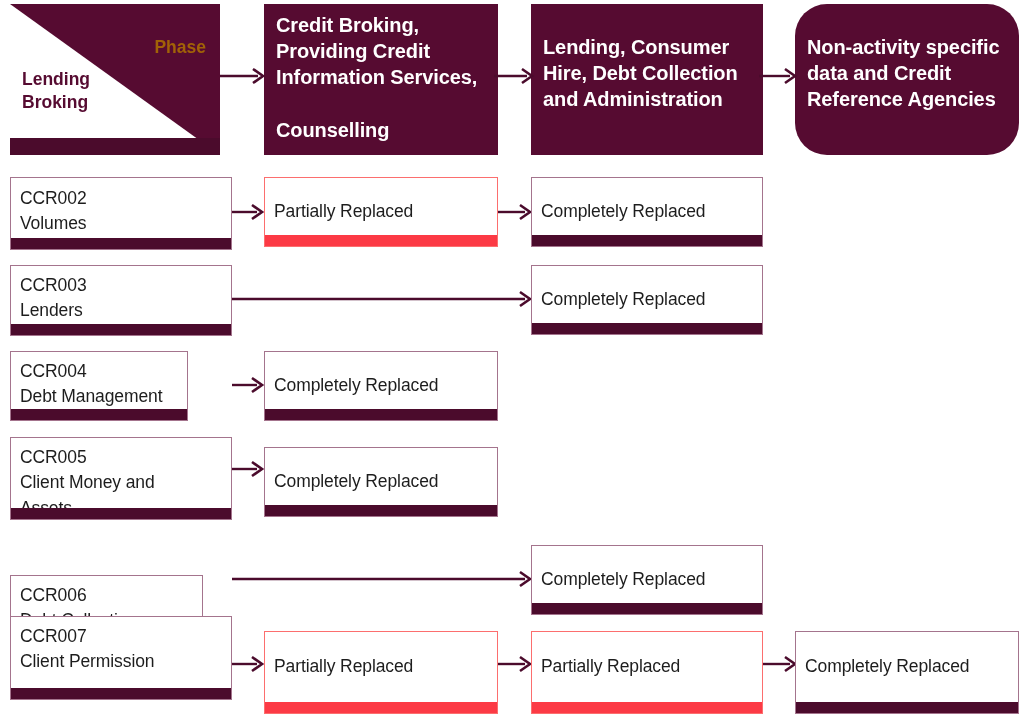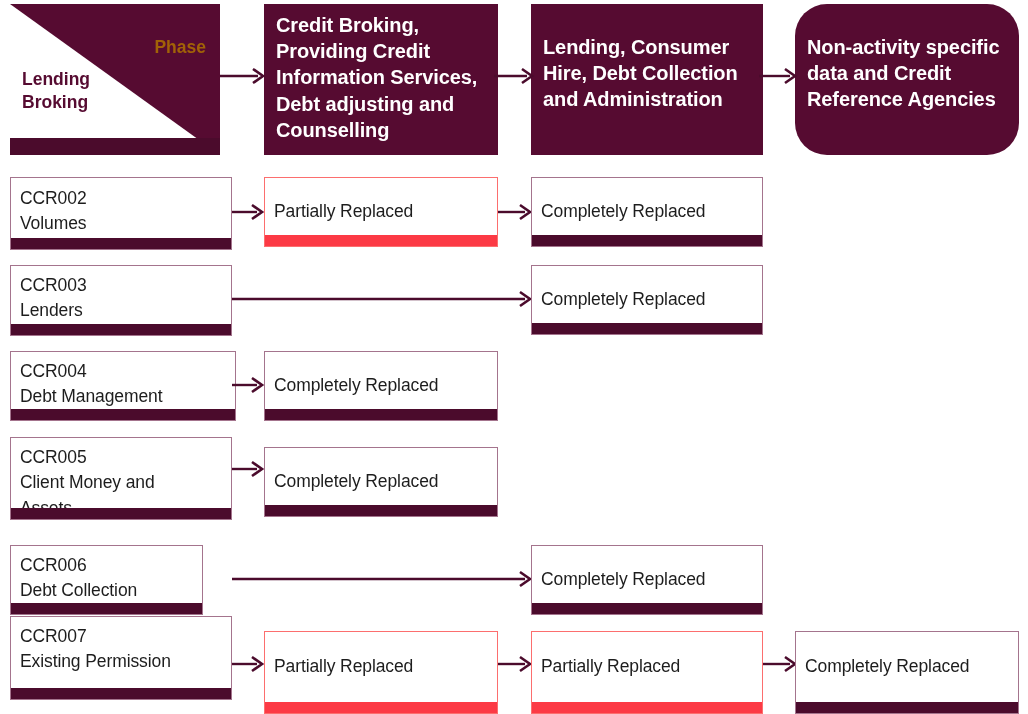--- a/index.html
+++ b/index.html
@@ -102,21 +102,21 @@
   <span class="lbl existing">
     <span>Lending</span><br>
     <span>Broking</span>
   </span>
 </div>
 
 <div class="abs hdr" style="left:264px; top:4px; width:234px; height:151px;">
   <span>Credit Broking,</span><br>
   <span>Providing Credit</span><br>
   <span>Information Services,</span><br>
-  <span>Debt adjusting and</span><br>
+  <br>
   <span>Counselling</span>
 </div>
 
 <div class="abs hdr" style="left:531px; top:4px; width:232px; height:151px; padding-top:30px;">
   <span>Lending, Consumer</span><br>
   <span>Hire, Debt Collection</span><br>
   <span>and Administration</span>
 </div>
 
 <div class="abs hdr" style="left:795px; top:4px; width:224px; height:151px; padding-top:30px;border-radius:32px;">
@@ -177,21 +177,21 @@
 <svg class="arrow" style="left:232px; top:285px;" width="302" height="28" viewBox="0 0 302 28">
   <path d="M0,14 L293,14" stroke="#4B0B2C" stroke-width="2.4" fill="none"></path>
   <path d="M288,7 L298,14 L288,21" stroke="#4B0B2C" stroke-width="2.6" fill="none"></path>
 </svg>
 
 <div class="abs cell" style="left:531px; top:265px; width:232px; height:70px;">
   <div class="txt" style="top:21px;">Completely Replaced</div>
   <div class="bar"></div>
 </div>
 
-<div class="abs cell" style="left:10px; top:351px; width:226px; height:70px;">
+<div class="abs cell" style="left:10px; top:351px; width:178px; height:70px;">
   <div class="txt" style="top:7px;">
     <span>CCR004</span><br>
     <span>Debt Management</span>
   </div>
   <div class="bar"></div>
 </div>
 
 <svg class="arrow" style="left:232px; top:371px;" width="34" height="28" viewBox="0 0 34 28">
   <path d="M0,14 L25,14" stroke="#4B0B2C" stroke-width="2.4" fill="none"></path>
   <path d="M20,7 L30,14 L20,21" stroke="#4B0B2C" stroke-width="2.6" fill="none"></path>
@@ -214,42 +214,42 @@
 <svg class="arrow" style="left:232px; top:455px;" width="34" height="28" viewBox="0 0 34 28">
   <path d="M0,14 L25,14" stroke="#4B0B2C" stroke-width="2.4" fill="none"></path>
   <path d="M20,7 L30,14 L20,21" stroke="#4B0B2C" stroke-width="2.6" fill="none"></path>
 </svg>
 
 <div class="abs cell" style="left:264px; top:447px; width:234px; height:70px;">
   <div class="txt" style="top:21px;">Completely Replaced</div>
   <div class="bar"></div>
 </div>
 
-<div class="abs cell" style="left:10px; top:545px; width:193px; height:70px;">
+<div class="abs cell" style="left:10px; top:575px; width:193px; height:70px;">
   <div class="txt" style="top:7px;">
     <span>CCR006</span><br>
     <span>Debt Collection</span>
   </div>
   <div class="bar"></div>
 </div>
 
 <svg class="arrow" style="left:232px; top:565px;" width="302" height="28" viewBox="0 0 302 28">
   <path d="M0,14 L293,14" stroke="#4B0B2C" stroke-width="2.4" fill="none"></path>
   <path d="M288,7 L298,14 L288,21" stroke="#4B0B2C" stroke-width="2.6" fill="none"></path>
 </svg>
 
 <div class="abs cell" style="left:531px; top:545px; width:232px; height:70px;">
   <div class="txt" style="top:21px;">Completely Replaced</div>
   <div class="bar"></div>
 </div>
 
 <div class="abs cell" style="left:10px; top:616px; width:222px; height:84px;">
   <div class="txt" style="top:7px;">
     <span>CCR007</span><br>
-    <span>Existing Permission</span>
+    <span>Client Permission</span>
   </div>
   <div class="bar"></div>
 </div>
 
 <svg class="arrow" style="left:232px; top:650px;" width="34" height="28" viewBox="0 0 34 28">
   <path d="M0,14 L25,14" stroke="#4B0B2C" stroke-width="2.4" fill="none"></path>
   <path d="M20,7 L30,14 L20,21" stroke="#4B0B2C" stroke-width="2.6" fill="none"></path>
 </svg>
 
 <div class="abs cell partial" style="left:264px; top:631px; width:234px; height:83px;">

